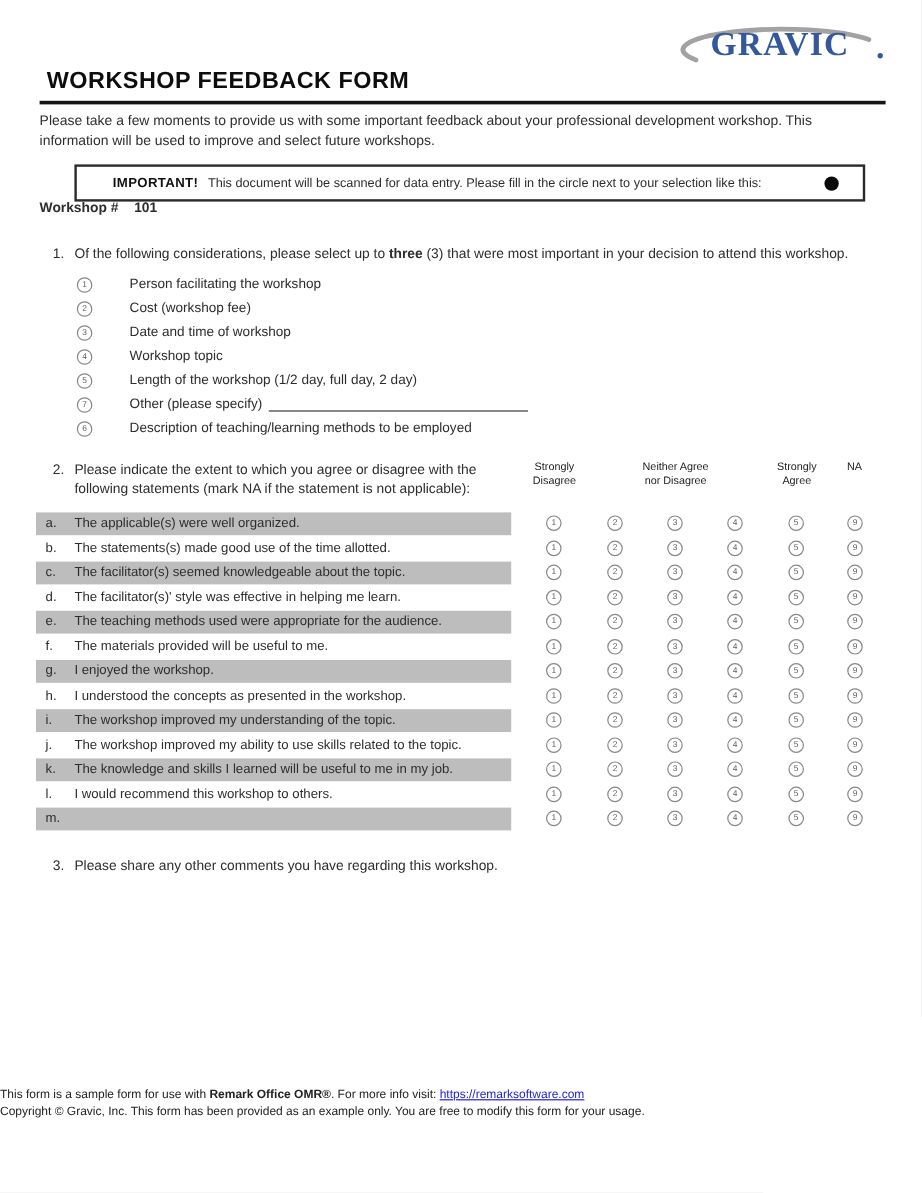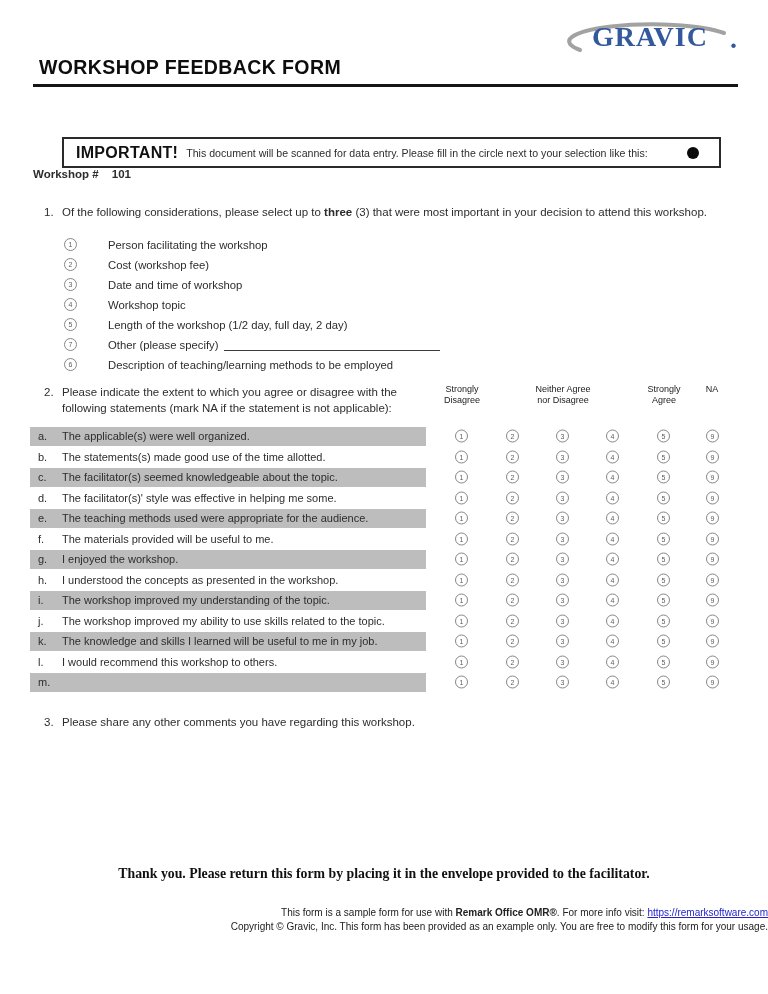--- a/index.html
+++ b/index.html
@@ -27,37 +27,37 @@
 
   
   .intro { position: absolute; left: 33px; top: 93px; width: 714px; font-size: 11.6px; line-height: 16.5px; }
 
   
   .imp-box {
     position: absolute; left: 62px; top: 137px; width: 659px; height: 31px;
     border: 2px solid #2a2a2a;
     display: flex; align-items: center; padding: 0 12px;
   }
-  .imp-label { font-size: 16px; font-weight: bold; letter-spacing: 0.3px; color: #111; margin-right: 8px; }
+  .imp-label { font-size: 11px; font-weight: bold; letter-spacing: 0.3px; color: #111; margin-right: 8px; margin-left: 18px; }
   .imp-text { font-size: 10.6px; color: #2d2d2d; }
   .imp-dot { width: 12px; height: 12px; border-radius: 50%; background: #0a0a0a; margin-left: auto; margin-right: 8px; }
 
   
   .workshop { position: absolute; left: 33px; top: 168px; font-size: 11.5px; font-weight: bold; }
   .workshop .num { margin-left: 10px; }
 
   
   .q-line { position: absolute; font-size: 11.5px; display: flex; }
   .q-num { width: 18px; flex: 0 0 18px; }
   .q1 { left: 44px; top: 206px; width: 710px; }
   .q3 { left: 44px; top: 716px; width: 680px; }
 
   
   .options { position: absolute; left: 64px; top: 231px; }
-  .opt-row { height: 20px; display: flex; align-items: flex-end; }
+  .opt-row { height: 20px; display: flex; align-items: flex-start; }
   .bubble {
     width: 13px; height: 13px; border-radius: 50%;
     border: 1px solid #878787; color: #5d5d5d;
     display: inline-flex; align-items: center; justify-content: center;
     font-size: 7px; line-height: 1; background: #fff;
     flex: 0 0 13px;
   }
   .opt-label { margin-left: 31px; font-size: 11.3px; }
   .write-line { display: inline-block; width: 216px; border-bottom: 1.2px solid #3a3a3a; height: 12px; margin-left: 5px; }
 
@@ -80,39 +80,43 @@
   .letter { margin-left: 8px; width: 24px; flex: 0 0 24px; }
   .row-bubble { position: absolute; top: 50%; transform: translateY(-50%); }
 
   
   .thanks {
     position: absolute; left: 0; top: 866px; width: 768px; text-align: center;
     font-family: "Liberation Serif", serif; font-weight: bold; font-size: 13.8px; color: #111;
   }
 
   
-  .footer { position: absolute; left: 0; top: 906px; width: 768px; text-align: right; font-size: 10px; line-height: 13.5px; color: #222; }
+  .footer { position: absolute; left: 0; top: 906px; width: 768px; text-align: left; font-size: 10px; line-height: 13.5px; color: #222; }
   .footer a { color: #2323cc; text-decoration: underline; }
   .footer b { font-weight: bold; }
 </style>
 </head>
 <body>
 
 <div class="page">
 
   <div class="logo">
     <svg width="200" height="56" viewBox="0 0 200 56">
       <path d="M28,48 A82,17 0 1 1 172,31" fill="none" stroke="#a2a2a2" stroke-width="4" stroke-linecap="round"></path>
       <text x="40" y="44" font-family="Liberation Serif, serif" font-weight="bold" font-size="28" letter-spacing="1" fill="#33589c">GRAVIC</text>
       <text x="178" y="46" font-family="Liberation Serif, serif" font-weight="bold" font-size="28" fill="#33589c">.</text>
     </svg>
   </div>
 
   <div class="title">WORKSHOP FEEDBACK FORM</div>
 
+  <div class="intro">
+    <div>Please take a few moments to provide us with some important feedback about your professional development workshop. This</div>
+    <div>information will be used to improve and select future workshops.</div>
+  </div>
 
   <div class="imp-box">
     <span class="imp-label">IMPORTANT!</span>
     <span class="imp-text">This document will be scanned for data entry. Please fill in the circle next to your selection like this:</span>
     <span class="imp-dot"></span>
   </div>
 
   <div class="workshop">
     <span>Workshop #</span>
     <span class="num">101</span>
@@ -203,21 +207,21 @@
         <span class="bubble row-bubble" style="left: 425px;">1</span>
         <span class="bubble row-bubble" style="left: 476px;">2</span>
         <span class="bubble row-bubble" style="left: 526px;">3</span>
         <span class="bubble row-bubble" style="left: 576px;">4</span>
         <span class="bubble row-bubble" style="left: 627px;">5</span>
         <span class="bubble row-bubble" style="left: 676px;">9</span>
       </div>
       <div class="t-row">
         <div class="stmt">
           <span class="letter">d.</span>
-          <span class="stmt-text">The facilitator(s)' style was effective in helping me some.</span>
+          <span class="stmt-text">The facilitator(s)' style was effective in helping me learn.</span>
         </div>
         <span class="bubble row-bubble" style="left: 425px;">1</span>
         <span class="bubble row-bubble" style="left: 476px;">2</span>
         <span class="bubble row-bubble" style="left: 526px;">3</span>
         <span class="bubble row-bubble" style="left: 576px;">4</span>
         <span class="bubble row-bubble" style="left: 627px;">5</span>
         <span class="bubble row-bubble" style="left: 676px;">9</span>
       </div>
       <div class="t-row">
         <div class="stmt shaded">
@@ -326,20 +330,19 @@
         <span class="bubble row-bubble" style="left: 627px;">5</span>
         <span class="bubble row-bubble" style="left: 676px;">9</span>
       </div>
     </div>
 
   <div class="q-line q3">
     <span class="q-num">3.</span>
     <span>Please share any other comments you have regarding this workshop.</span>
   </div>
 
-  <div class="thanks">Thank you. Please return this form by placing it in the envelope provided to the facilitator.</div>
 
   <div class="footer">
     <div><span>This form is a sample form for use with </span><b>Remark Office OMR®</b><span>. For more info visit: </span><a href="#">https://remarksoftware.com</a></div>
     <div>Copyright © Gravic, Inc. This form has been provided as an example only. You are free to modify this form for your usage.</div>
   </div>
 
 </div>
 
 </body></html>

